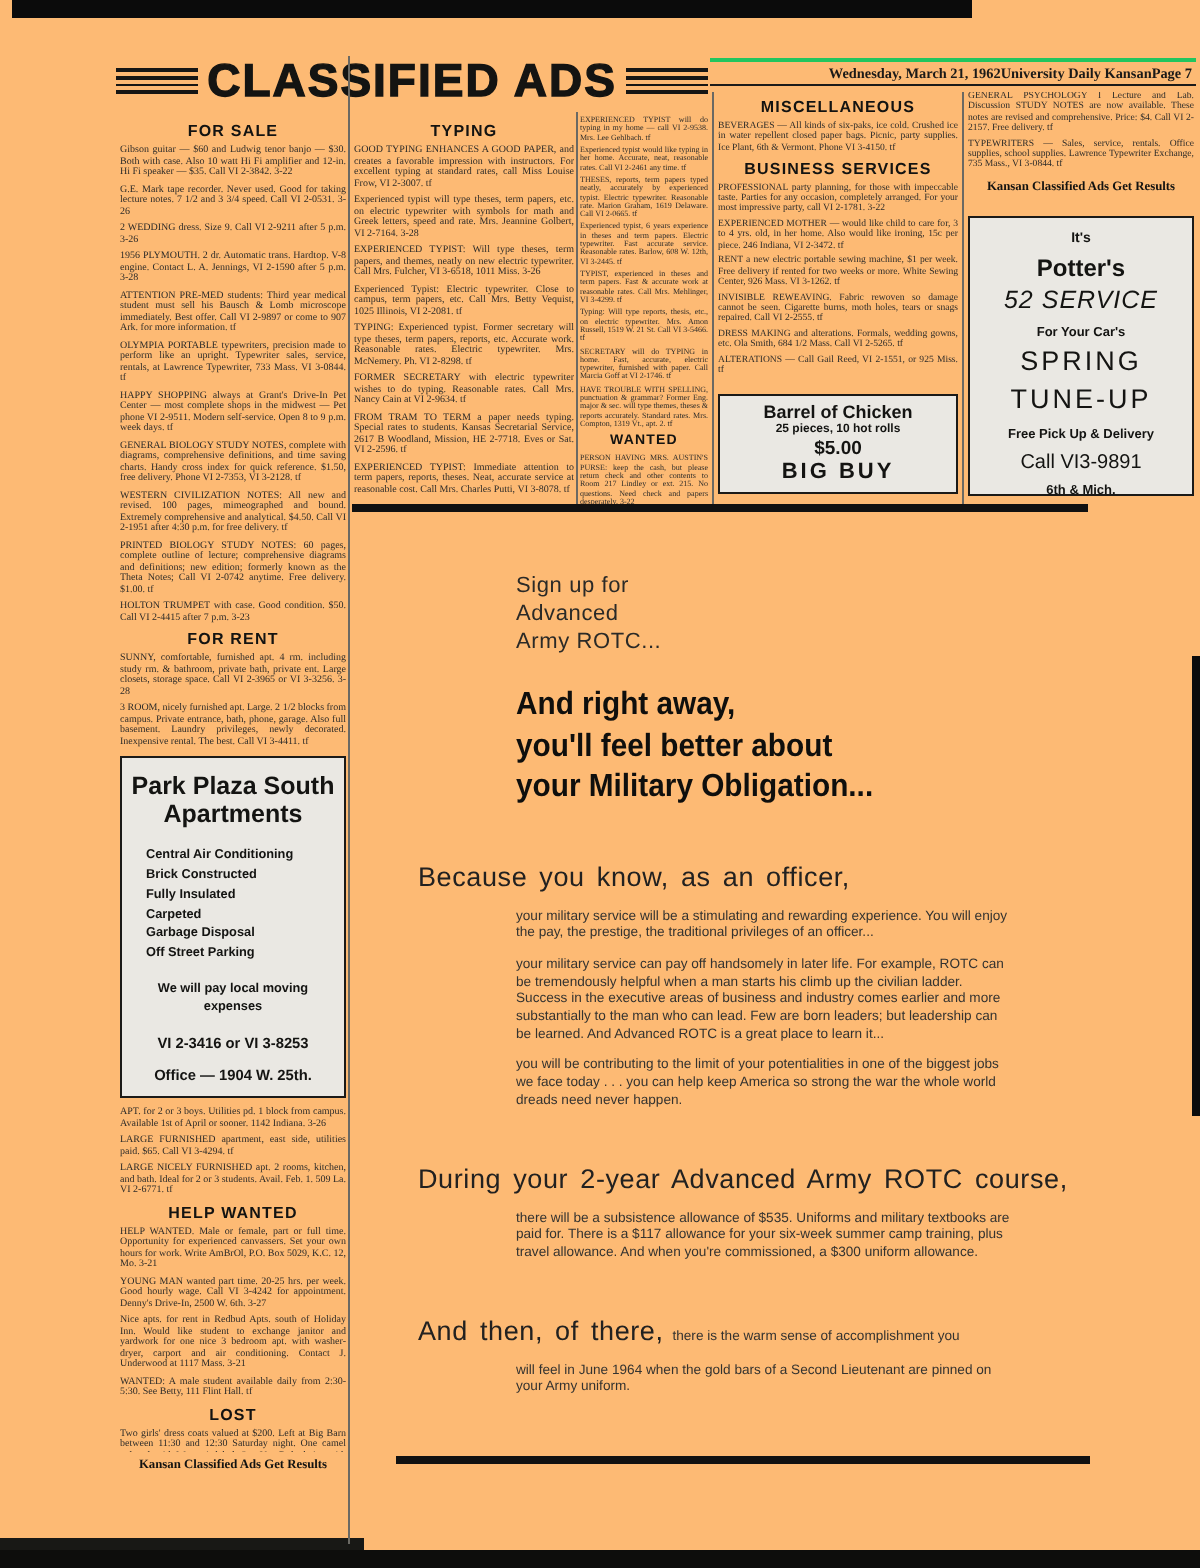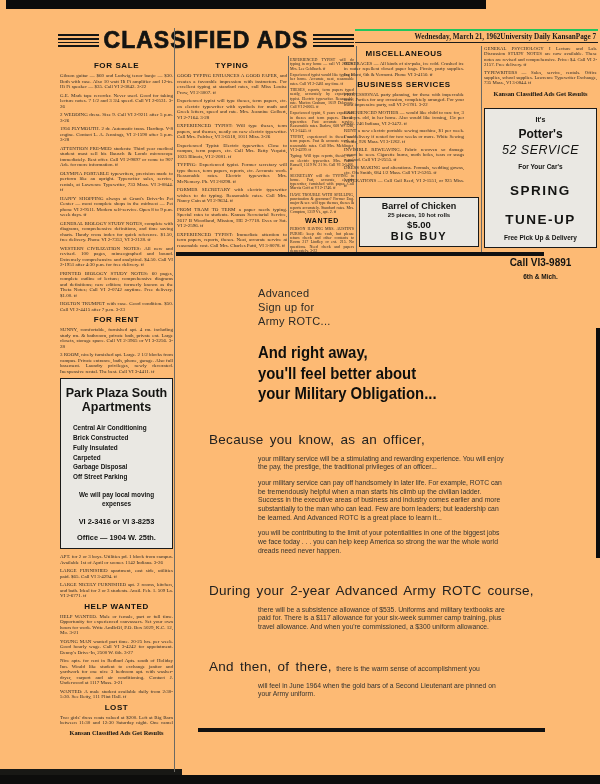--- a/index.html
+++ b/index.html
@@ -42,21 +42,21 @@
   .vr3 { left:356px; top:46px;  height:206px; }
   .vr4 { left:481px; top:46px;  height:206px; }
   .hrule-mid    { position:absolute; left:176px; top:252px; width:368px; height:3.5px; background:#111; }
   .hrule-bottom { position:absolute; left:198px; top:728px; width:347px; height:3.5px; background:#111; }
 
   
   .col { position:absolute; overflow:hidden; }
   #col1 { left:60px;  top:58px; width:113px; height:668px; }
   #col2 { left:177px; top:58px; width:110px; height:194px; }
   #col3 { left:290px; top:58px; width:64px;  height:194px; }
-  #col4 { left:344px; top:46px; width:120px; height:150px; }
+  #col4 { left:359px; top:46px; width:120px; height:150px; }
   #col5 { left:484px; top:46px; width:113px; height:62px;  }
 
   .sec-h {
     font-family:"Liberation Sans", sans-serif; font-weight:bold;
     font-size:8px; text-align:center; letter-spacing:0.6px;
     margin:3px 0 3px; color:#131311;
   }
   #col3 .sec-h { font-size:7px; }
   .ad {
     font-size:5px; line-height:1.1; text-align:justify;
@@ -90,23 +90,23 @@
   .chicken-title { font-weight:bold; font-size:9px; }
   .chicken-line2 { font-weight:bold; font-size:6px; margin-top:1px; }
   .chicken-price { font-weight:bold; font-size:9.5px; margin-top:1px; }
   .chicken-tag   { font-weight:bold; font-size:11px; letter-spacing:1.5px; }
 
   .potters { position:absolute; left:484px; top:108px; width:113px; height:140px; padding:7px 2px; }
   .pot-intro { font-weight:bold; font-size:7px; }
   .pot-name  { font-weight:bold; font-size:12px; margin-top:4px; }
   .pot-service { font-style:italic; font-size:12.5px; margin-top:2px; letter-spacing:0.5px; }
   .pot-for   { font-weight:bold; font-size:6.5px; margin-top:6px; }
-  .pot-big   { font-weight:bold; font-size:13.5px; line-height:1.2; letter-spacing:1.5px; margin-top:13px; }
+  .pot-big   { font-weight:normal; font-size:13.5px; line-height:1.2; letter-spacing:1.5px; margin-top:3px; }
   .pot-del   { font-weight:bold; font-size:6.5px; margin-top:6px; }
-  .pot-call  { font-weight:bold; font-size:10px; margin-top:16px; }
+  .pot-call  { font-weight:normal; font-size:10px; margin-top:5px; }
   .pot-addr  { font-weight:bold; font-size:6.5px; margin-top:5px; }
 
   
   #rotc { position:absolute; left:176px; top:258px; width:422px;
           font-family:"Liberation Sans", sans-serif; }
   .rotc-intro { margin-left:82px; margin-top:28px; font-size:11px; line-height:14px;
                 color:#2b2a27; letter-spacing:0.3px; }
   .rotc-headline { margin-left:82px; margin-top:15px; font-size:16px; font-weight:bold;
                    line-height:20.5px; color:#0f0f0d; transform:scaleX(0.93); transform-origin:left; }
   .rotc-section { margin-top:25px; }
@@ -274,22 +274,22 @@
     <div class="pot-big">SPRING</div>
     <div class="pot-big">TUNE-UP</div>
     <div class="pot-del">Free Pick Up &amp; Delivery</div>
     <div class="pot-call">Call VI3-9891</div>
     <div class="pot-addr">6th &amp; Mich.</div>
   </div>
 
   <div id="rotc">
     <div class="rotc-intro">
 
-    <div>Advanced</div>
-        <div>Sign up for</div>
+    <div>Sign up for</div>
+        <div>Advanced</div>
         <div>Army ROTC...</div>
       </div>
     <div class="rotc-headline">
 
     <div>And right away,</div>
         <div>you'll feel better about</div>
         <div>your Military Obligation...</div>
       </div>
     <div>
 

